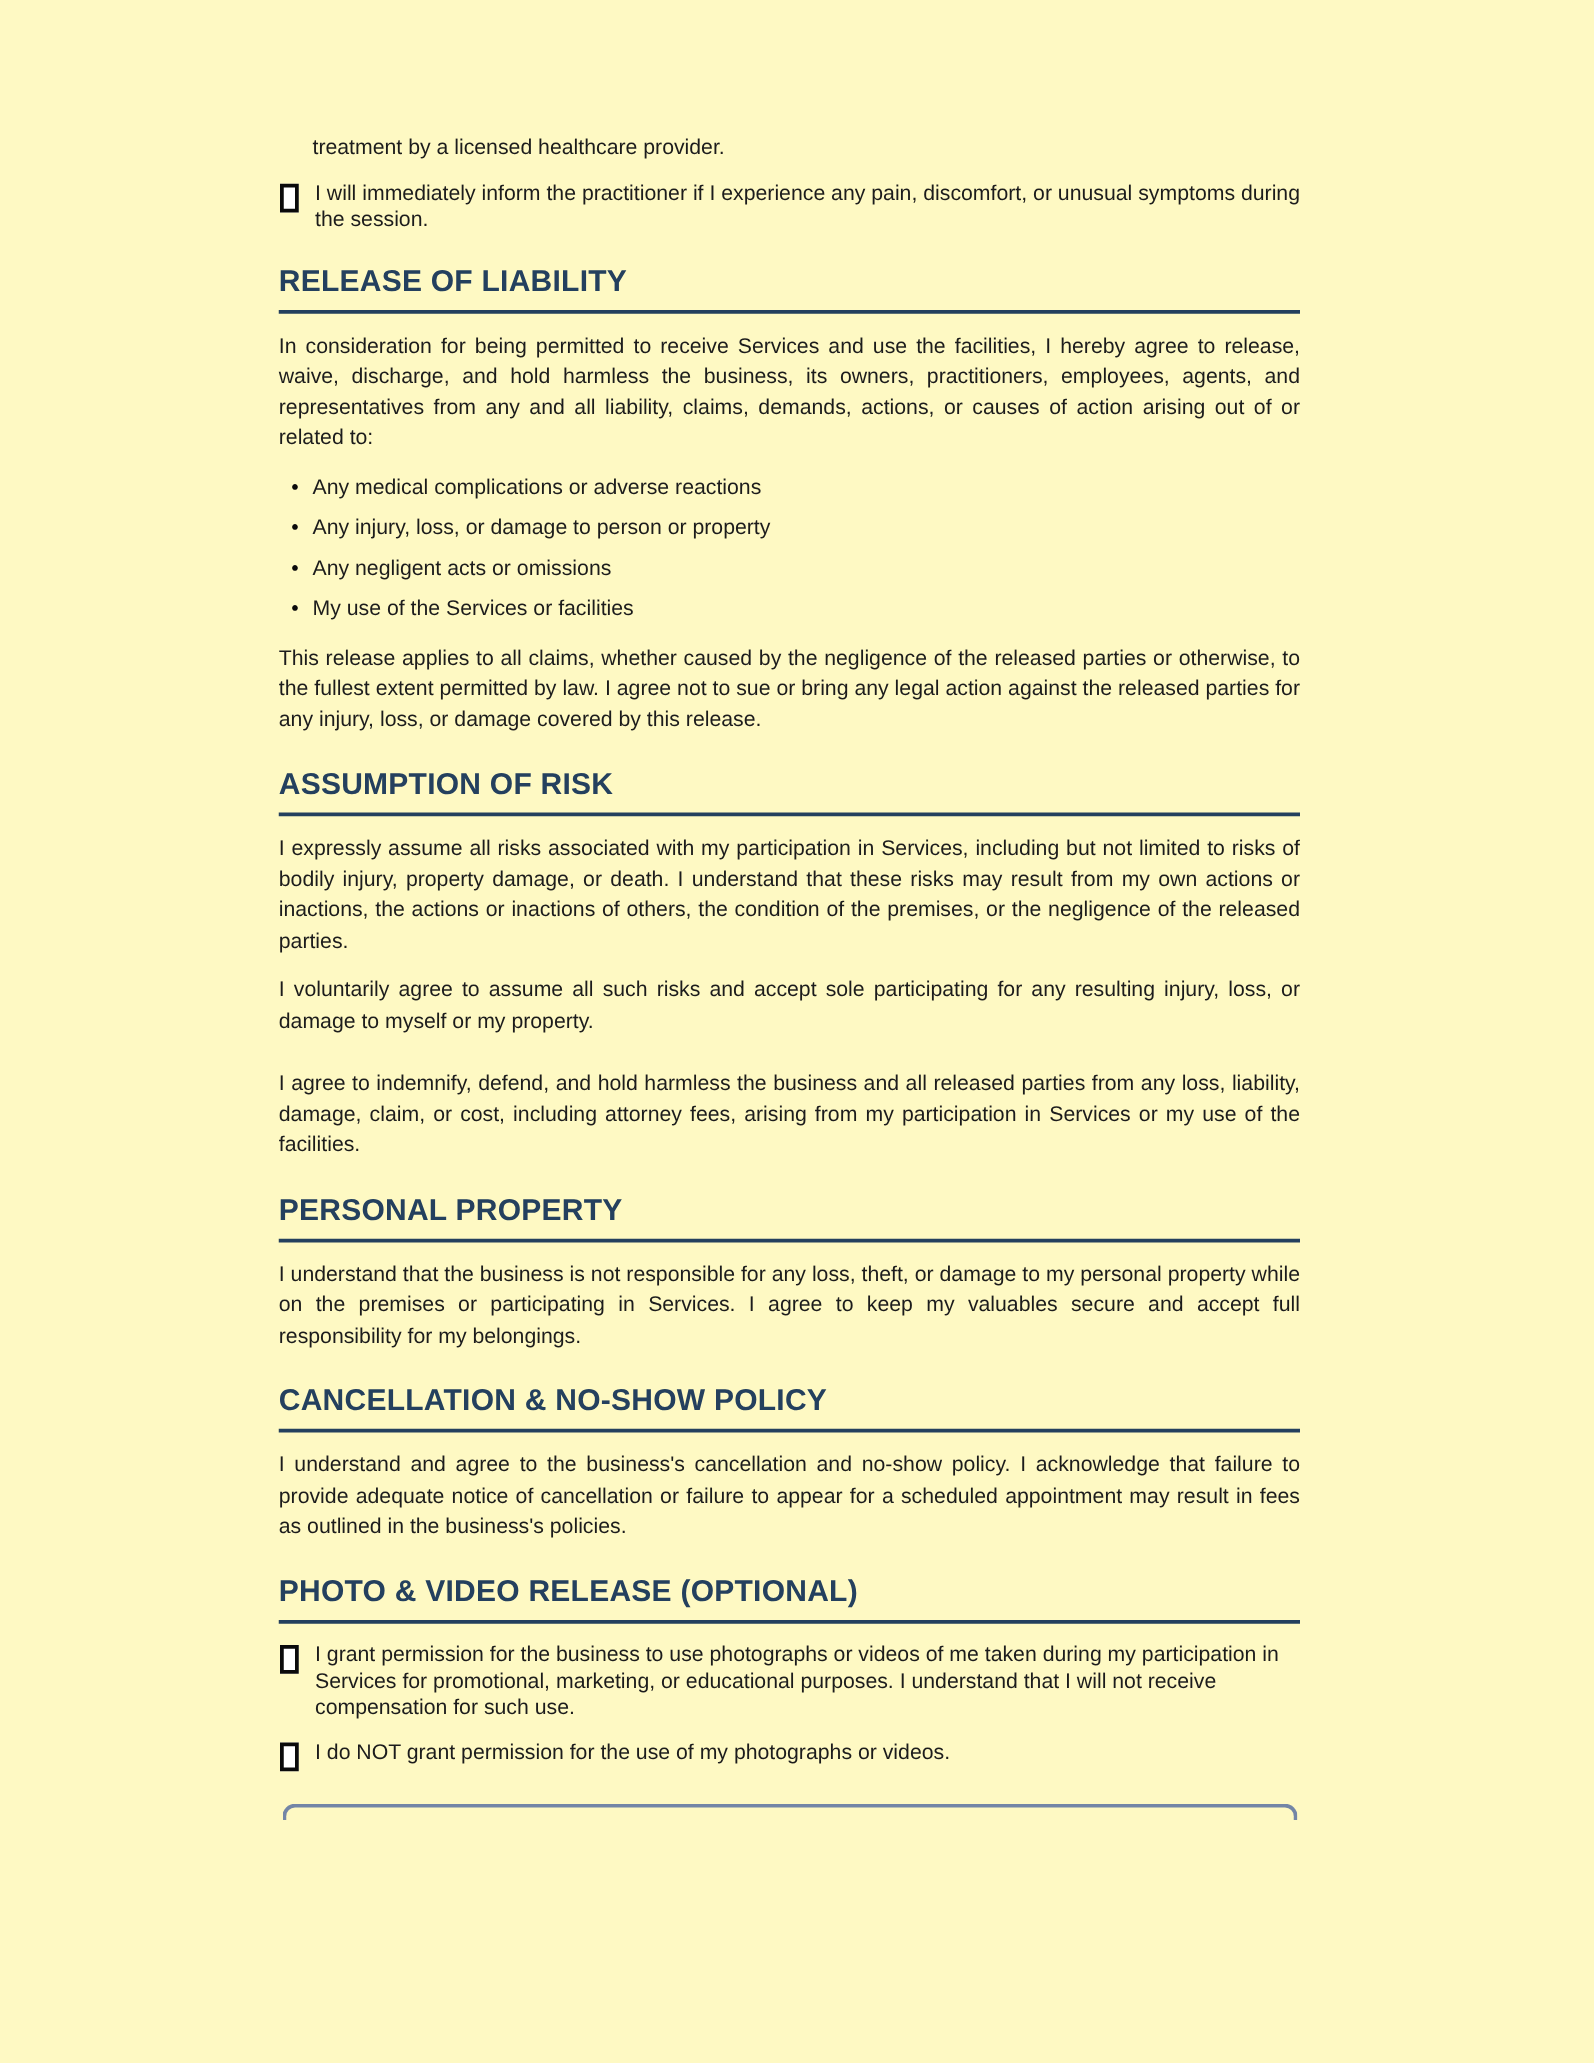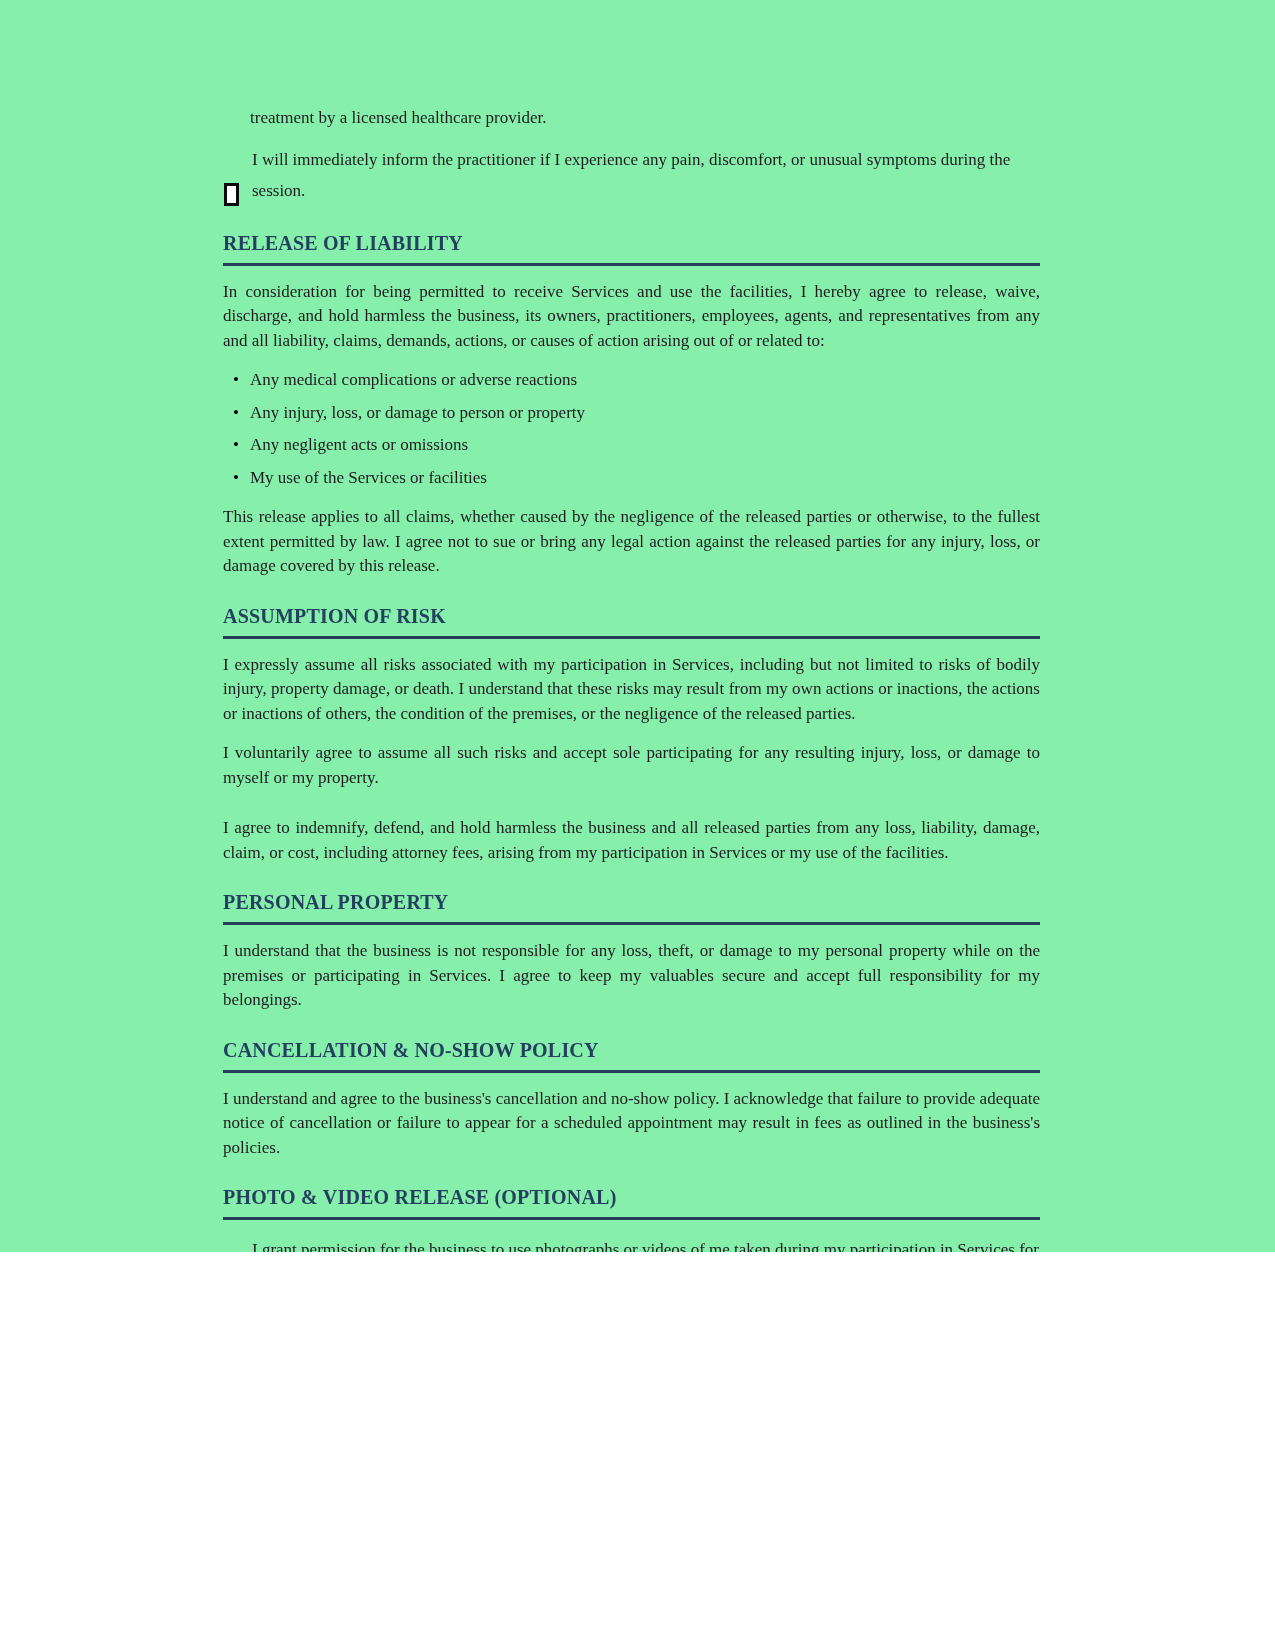--- a/index.html
+++ b/index.html
@@ -1,52 +1,52 @@
 <!DOCTYPE html>
 <html><head>
 <meta charset="utf-8">
 <style>
   html,body { margin:0; padding:0; background:#ffffff; }
   .page {
     position:relative;
-    width:1275px; height:1252px;
-    background:#86efac;
+    width:1275px; height:1650px;
+    background:#fef9c3;
     overflow:hidden;
-    font-family:Liberation Serif, serif;
+    font-family:Liberation Sans, sans-serif;
     color:#1c1c1c;
     font-size:17px;
   }
   .content {
     position:absolute;
     left:223px; top:106px;
     width:817px;
   }
   .cont-line {
     margin:0 0 13px 27px;
     line-height:24.5px;
   }
   .check-item {
     display:flex;
-    align-items:flex-end;
-    line-height:31px;
+    align-items:flex-start;
+    line-height:21px;
     margin:0;
   }
   .check-item + .check-item { }
   .checkbox {
     flex:0 0 auto;
     width:9px; height:17px;
     border:3px solid #0a0a0a;
     background:#ffffff;
     margin:3px 13px 0 1px;
   }
   .check-text { flex:1 1 auto; }
   .sec { margin-top:26px; }
   .sec-heading {
     margin:0;
-    font-size:20px;
+    font-size:24px;
     font-weight:bold;
     letter-spacing:0.2px;
     color:#24405e;
     padding-bottom:8px;
     border-bottom:3px solid #24405e;
   }
   .blocks > * { margin:15px 0 0 0; }
   .blocks > :first-child { margin-top:14px; }
   .para {
     text-align:justify;

